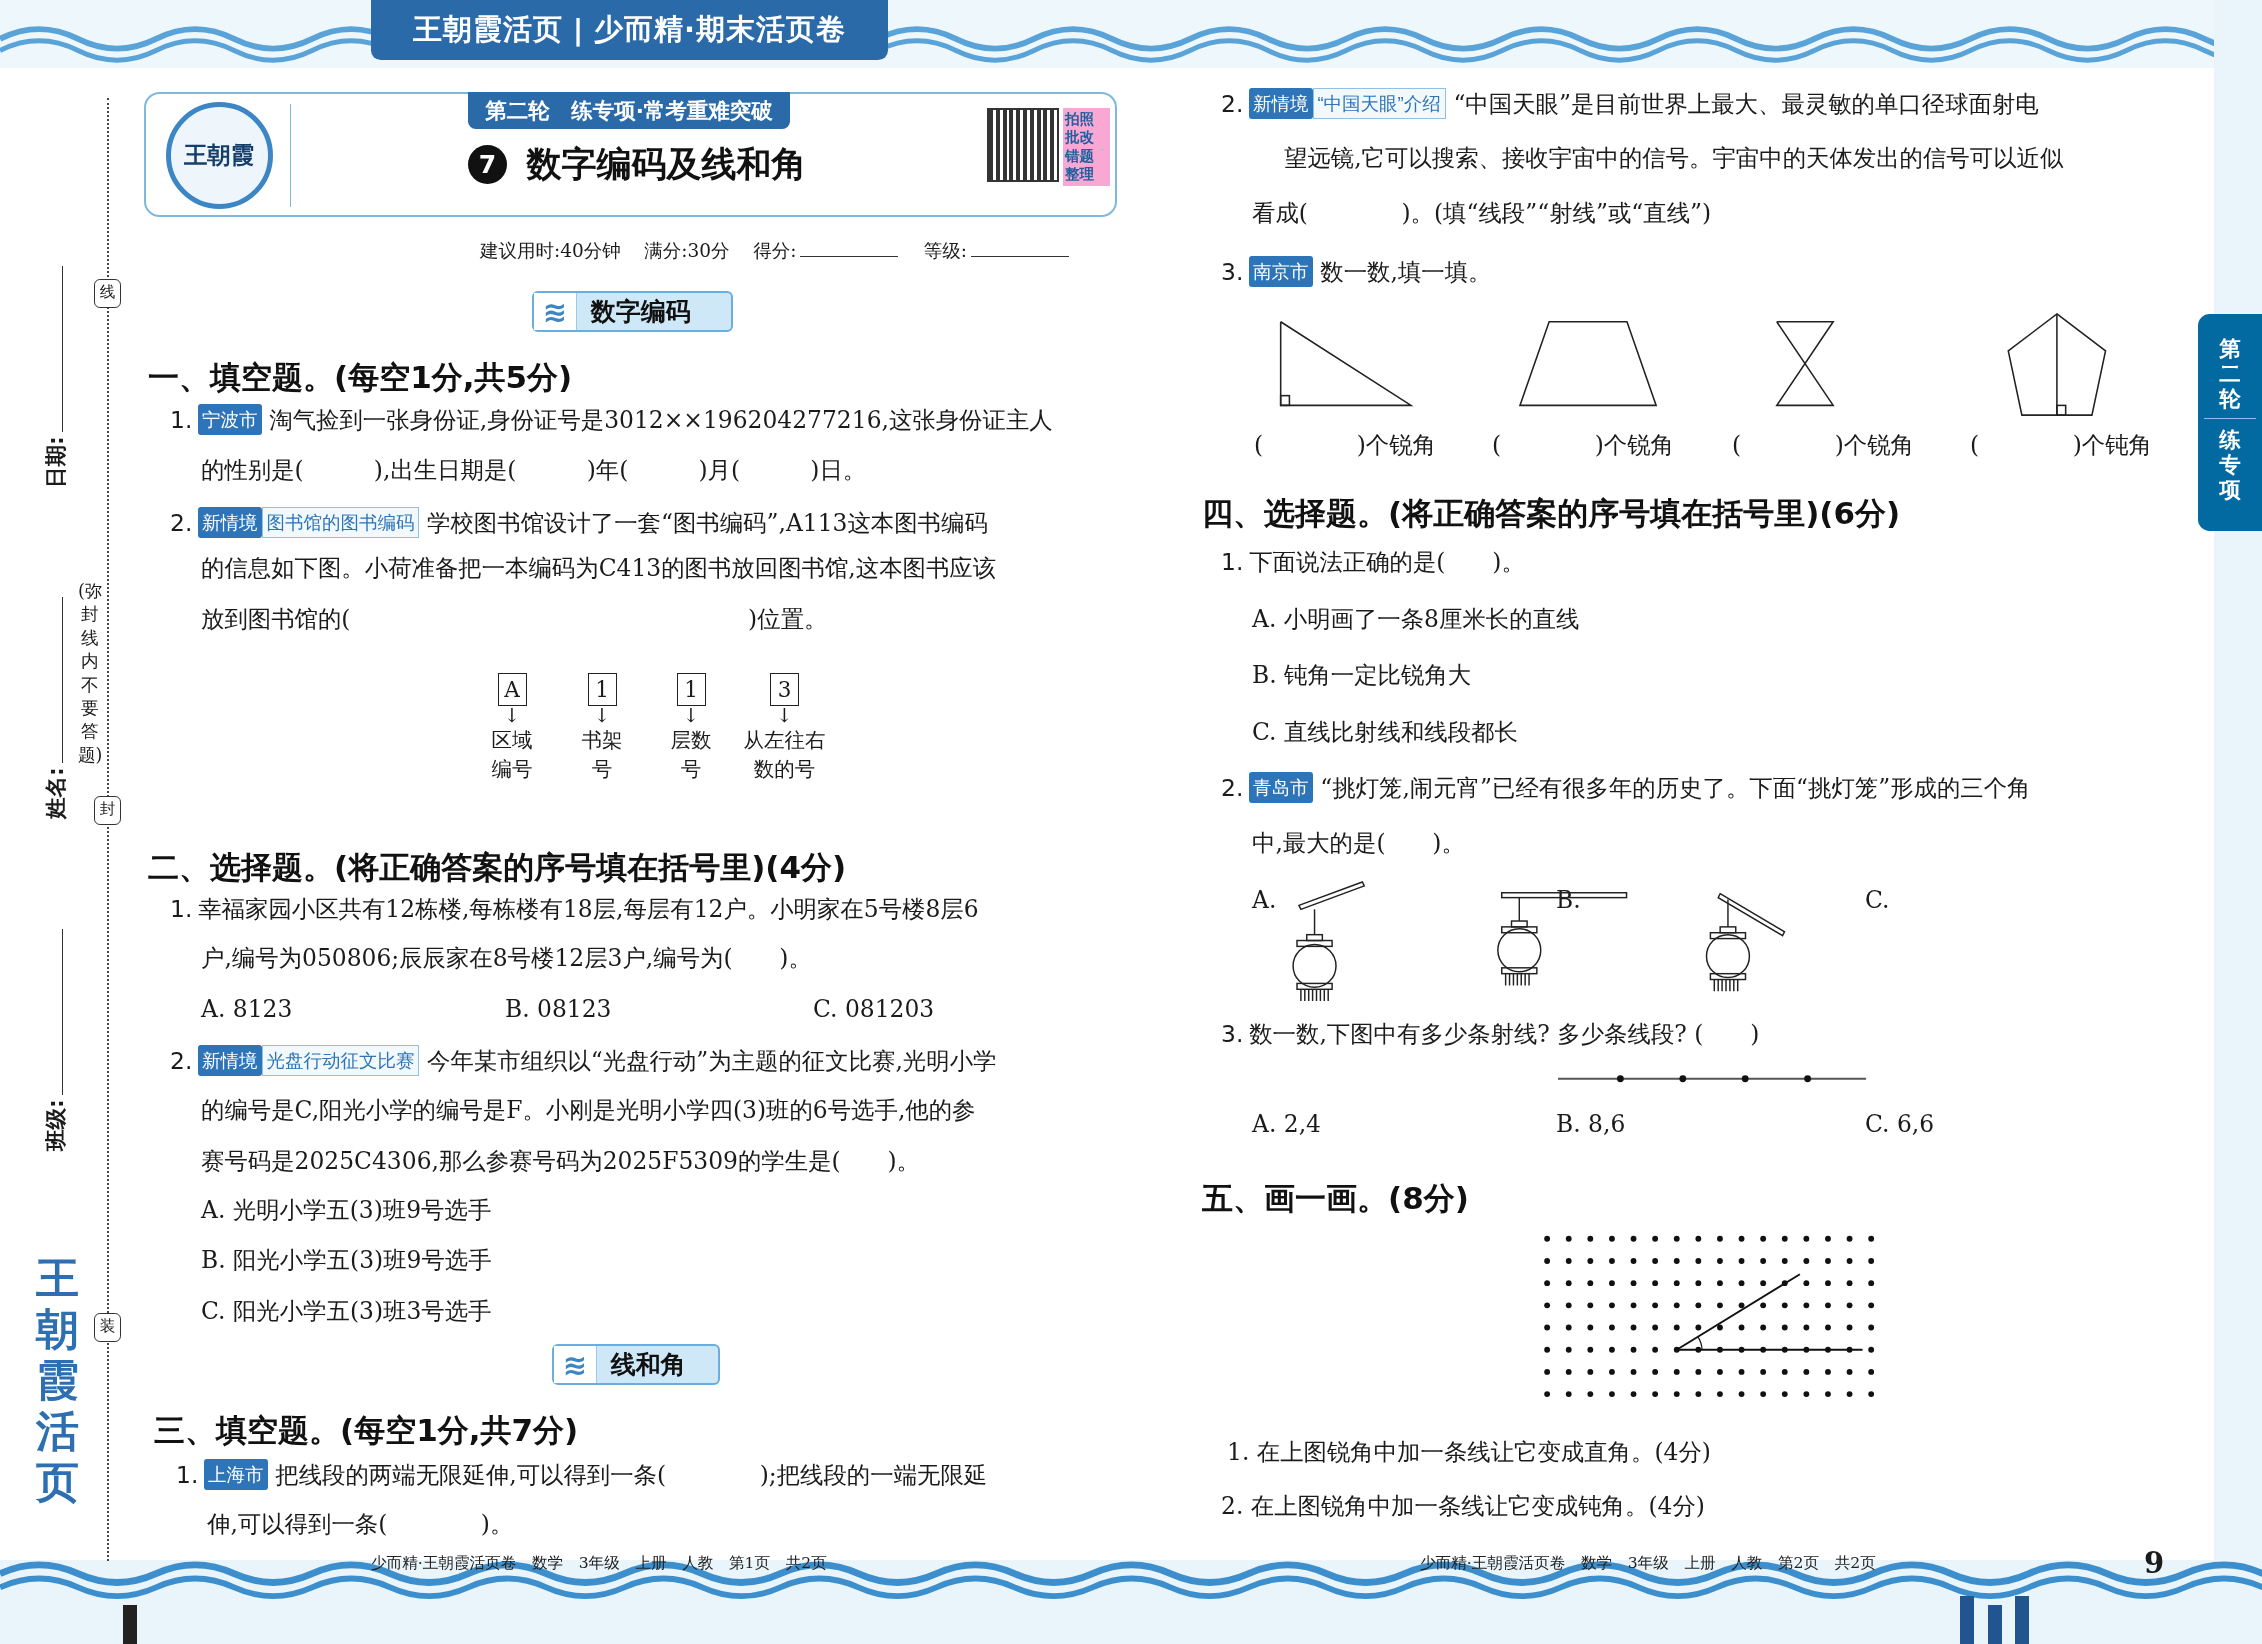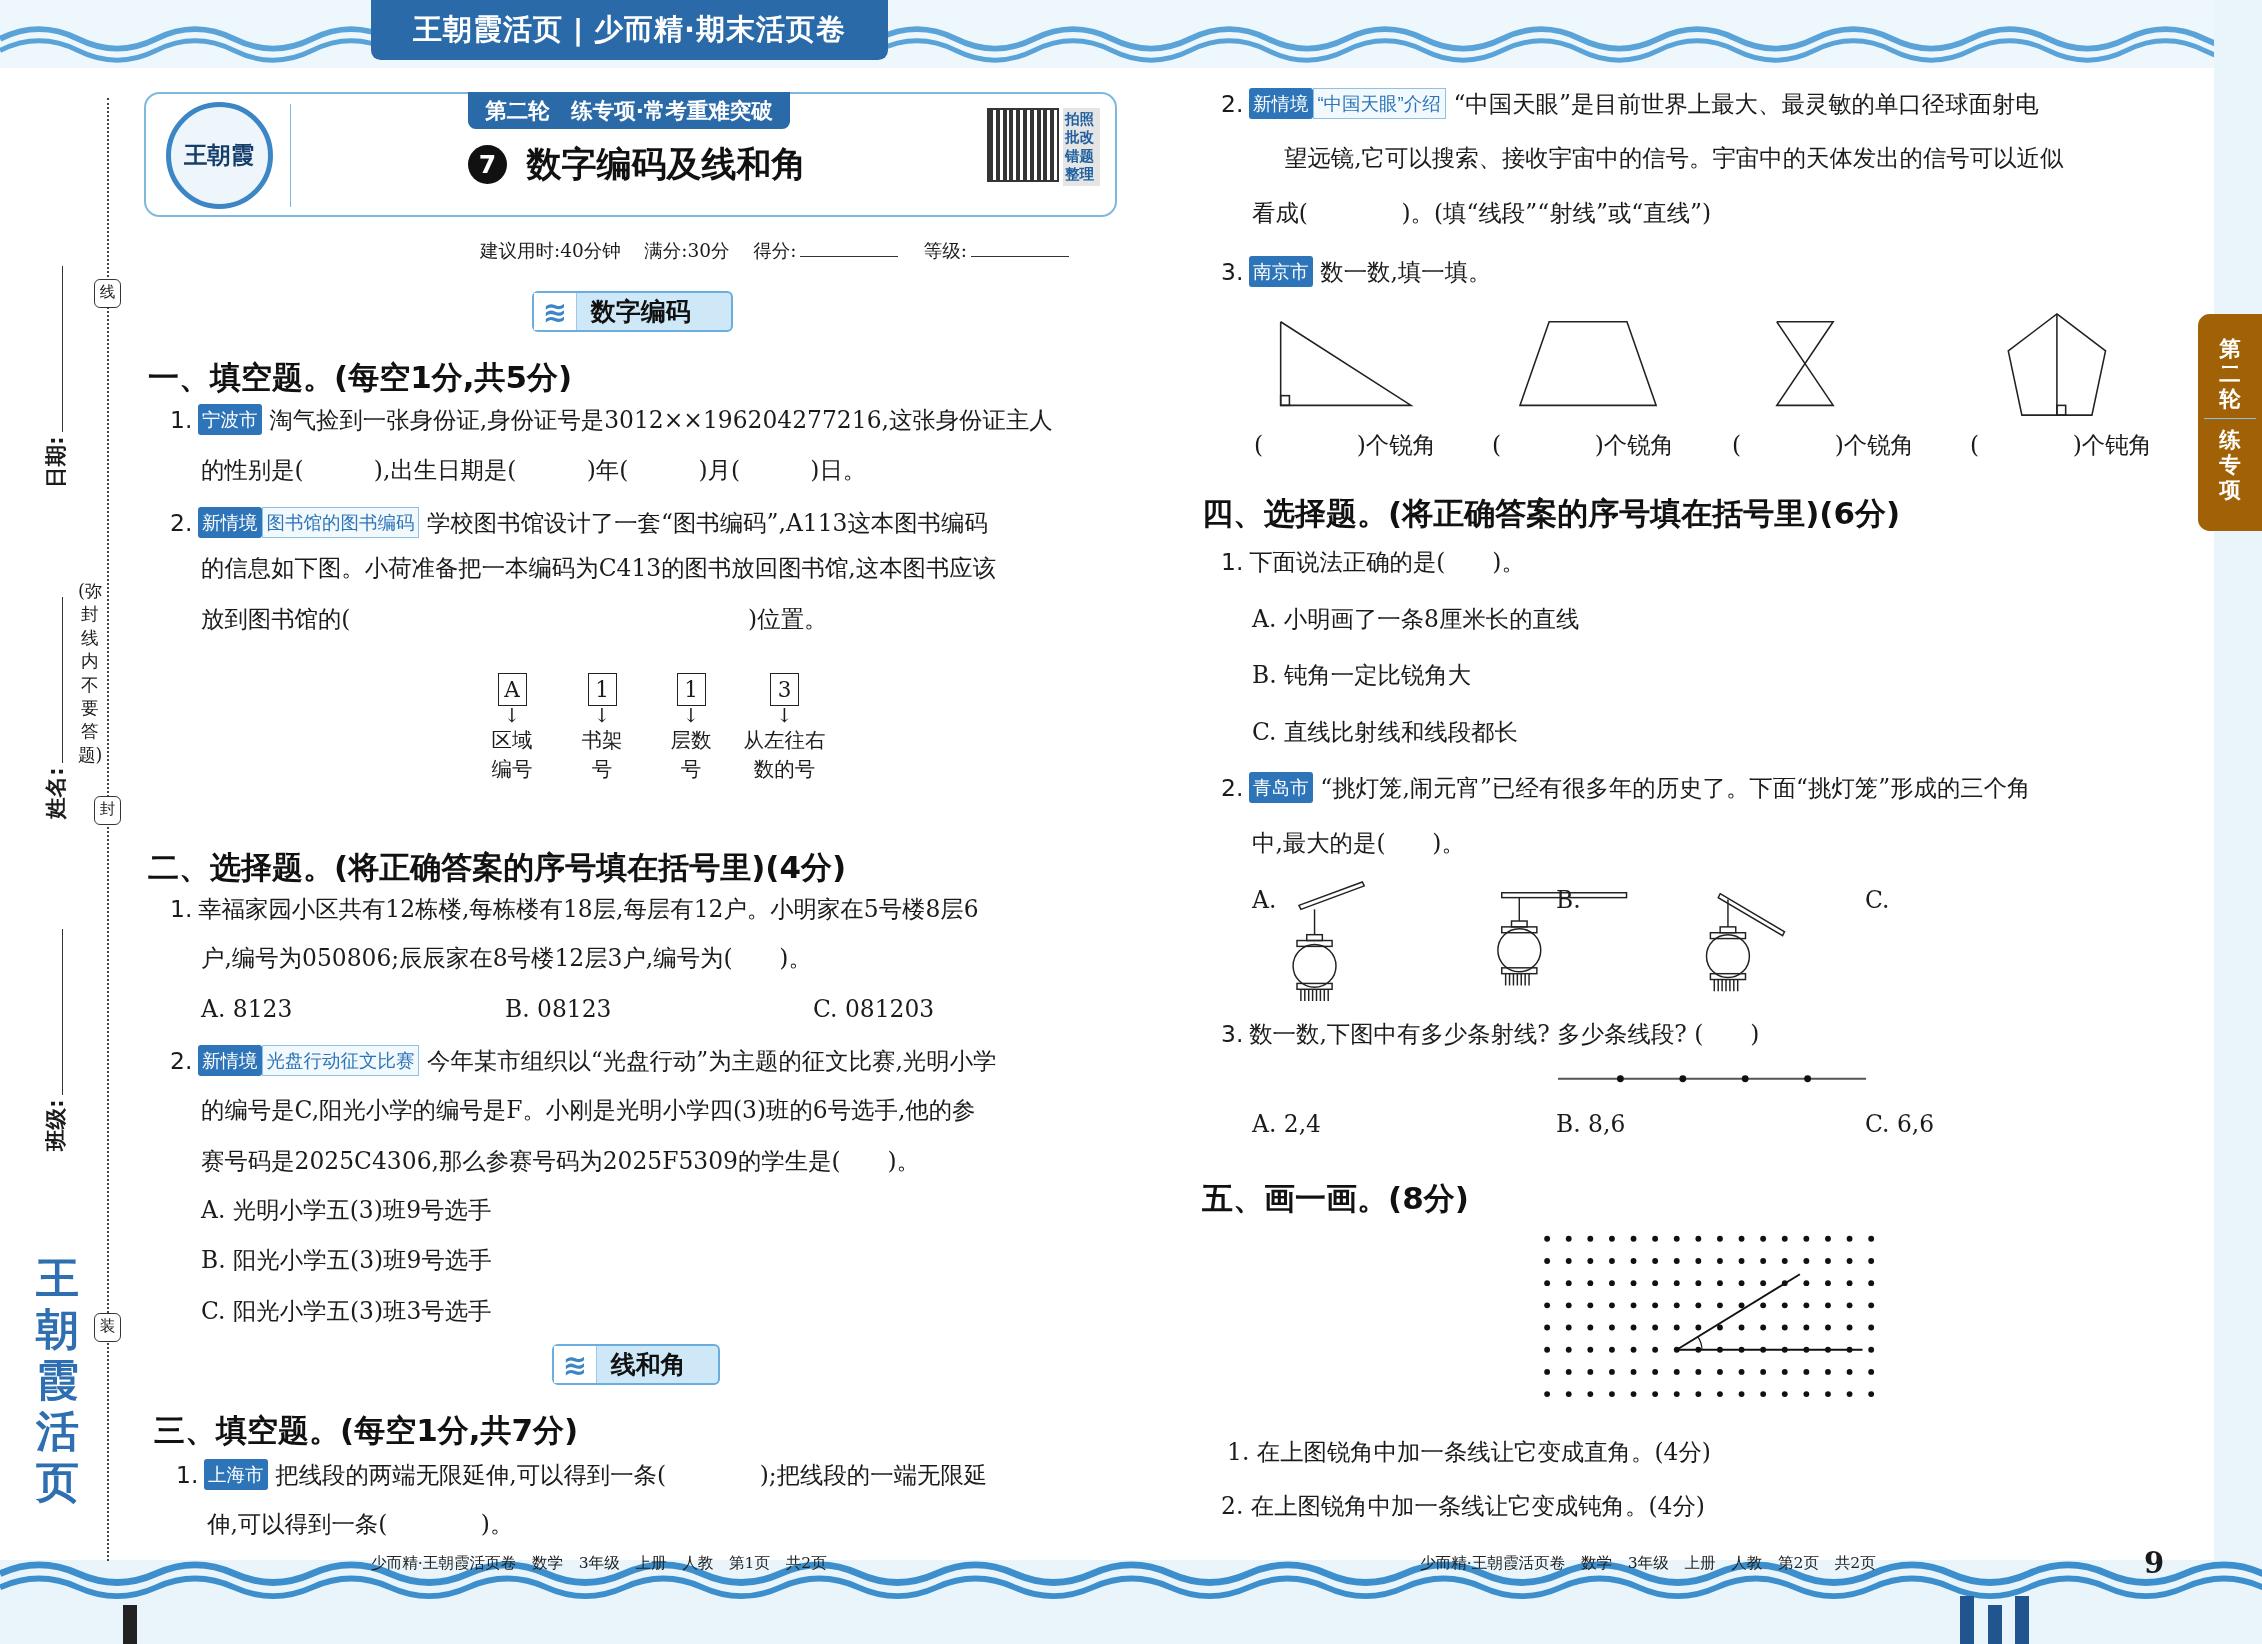--- a/index.html
+++ b/index.html
@@ -29,22 +29,22 @@
     color: #fff; font-family: "DejaVu Sans", sans-serif; font-weight: bold; font-size: 21.5px;
     display: flex; align-items: center; justify-content: center; border-radius: 0 0 7.8px 7.8px; }
   .unit-title { position: absolute; left: 322px; top: 41px; height: 59px; display: flex; align-items: center;
     font-family: "DejaVu Sans", sans-serif; font-weight: bold; font-size: 35px; color: #111; }
   .unit-num { width: 39px; height: 39px; border-radius: 50%; background: #111; color: #fff; font-size: 25px;
     display: inline-flex; align-items: center; justify-content: center; margin-right: 19.5px; }
   .qr { position: absolute; left: 841px; top: 13.7px; width: 72px; height: 74px;
     background:
       repeating-linear-gradient(90deg, #111 0 3.9px, #fff 3.9px 6.8px),
       #fff; opacity: .85; border: 2.9px solid #111; }
-  .qr-label { position: absolute; left: 917px; top: 13.7px; width: 37px; font-family: "DejaVu Sans", sans-serif;
-    font-size: 14.6px; font-weight: bold; color: #1f5f9e; line-height: 18.5px; background: #e5e5e5; padding: 2px; }
+  .qr-label { position: absolute; left: 917px; top: 13.7px; width: 47px; font-family: "DejaVu Sans", sans-serif;
+    font-size: 14.6px; font-weight: bold; color: #1f5f9e; line-height: 18.5px; background: #f9a8d4; padding: 2px; }
 
   .meta-line { position: absolute; left: 480px; top: 238px; font-size: 18.5px; white-space: nowrap; }
   .meta-line .blank { display: inline-block; width: 98px; border-bottom: 1px solid #333; margin: 0 19.5px 0 3.9px; }
 
   .section-banner { position: absolute; height: 41px; border: 2px solid #6aaee0; border-radius: 5.9px;
     background: #cfe8f7; display: flex; align-items: center; font-family: "DejaVu Sans", sans-serif;
     font-weight: bold; font-size: 25px; color: #111; }
   .section-banner .wav { width: 43px; height: 100%; background: #fff; color: #3d86c6; display: flex;
     align-items: center; justify-content: center; font-size: 29px; border-right: 1px solid #9cc9ea; margin-right: 13.7px; }
 
@@ -68,21 +68,21 @@
   .margin-dots { position: absolute; left: 107px; top: 98px; width: 0; height: 1463px; border-left: 2.9px dotted #444; }
   .margin-tag { position: absolute; left: 94px; width: 27px; height: 29px; border: 1.5px solid #333; border-radius: 5.9px;
     background: #fff; font-size: 15.6px; text-align: center; line-height: 25px; }
   .margin-field { position: absolute; font-family: "DejaVu Sans", sans-serif; font-weight: bold; font-size: 21.5px;
     transform: rotate(-90deg); transform-origin: left top; white-space: nowrap; }
   .margin-field .ln { display: inline-block; width: 166px; border-bottom: 1.5px solid #333; margin-left: 3.9px; }
   .margin-note { position: absolute; left: 78px; top: 580px; width: 23.4px; font-size: 17.6px; line-height: 23.4px; text-align: center; }
   .brand-vert { position: absolute; left: 33px; top: 1253px; width: 49px; font-family: "DejaVu Serif", serif;
     font-size: 43px; font-weight: bold; color: #2e6fb1; line-height: 51px; text-align: center; }
 
-  .side-tab { position: absolute; left: 2198px; top: 314px; width: 64px; height: 217px; background: #a16207;
+  .side-tab { position: absolute; left: 2198px; top: 314px; width: 64px; height: 217px; background: #0369a1;
     border-radius: 11.7px 0 0 11.7px; color: #fff; font-family: "DejaVu Sans", sans-serif; font-weight: bold; font-size: 21.5px;
     text-align: center; line-height: 25px; padding-top: 21.5px; }
   .side-tab .sep { height: 1px; background: #8cc0ea; margin: 7.8px 5.9px; }
 
   .footer-line { position: absolute; font-size: 15.6px; white-space: nowrap; color: #222; }
   .page-num { position: absolute; left: 2144px; top: 1546px; font-size: 29px; font-weight: bold; }
   .bottom-note { position: absolute; left: 897px; top: 1646px; font-family: "DejaVu Sans", sans-serif; font-size: 17.6px; color: #a16207; }
 </style>
 </head>
 <body>

